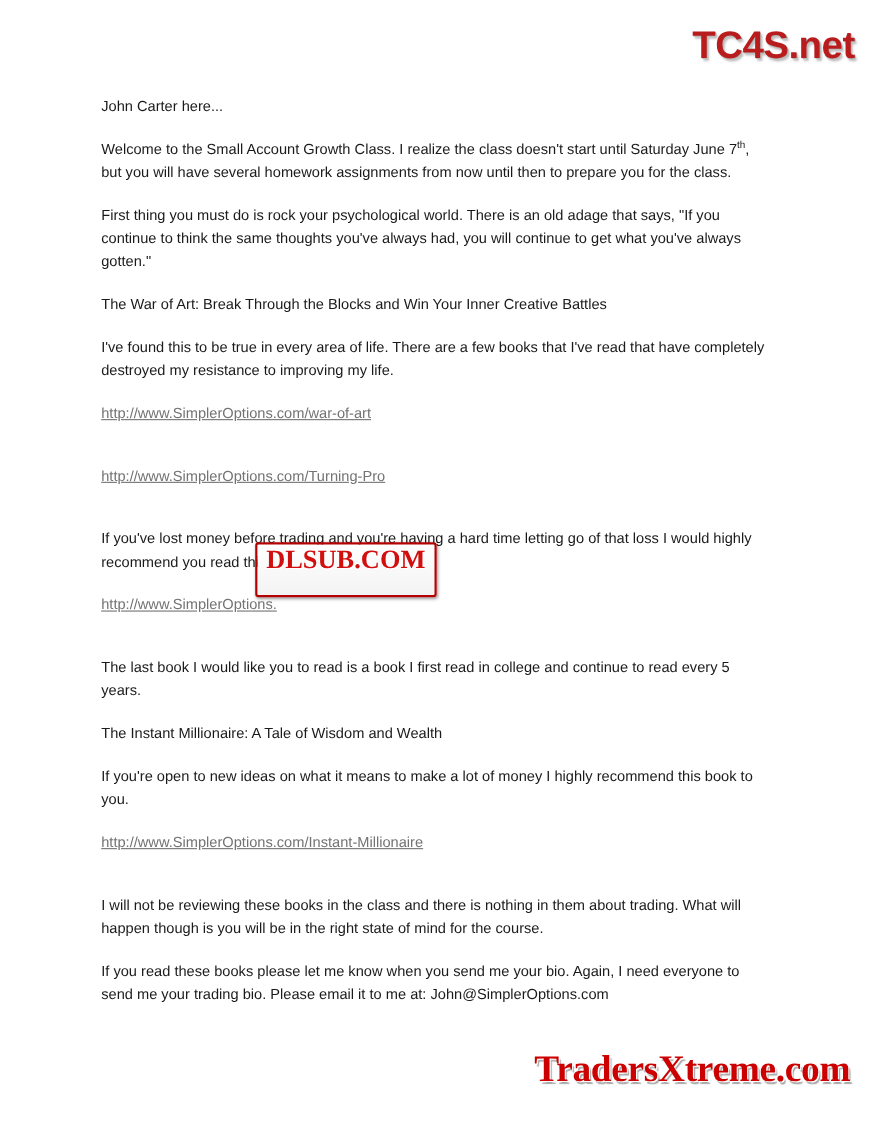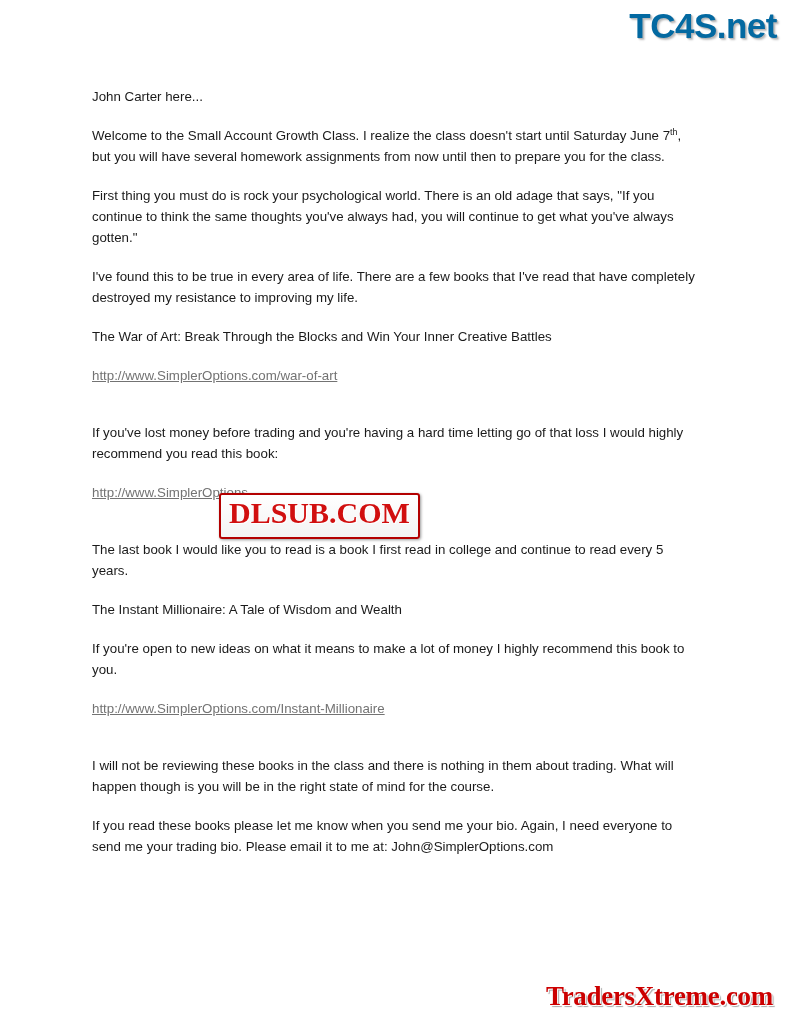--- a/index.html
+++ b/index.html
@@ -12,54 +12,54 @@
     height: 1024px;
     position: relative;
     font-family: "Liberation Sans", sans-serif;
     color: #000000;
     overflow: hidden;
   }
 
   
   .wm-top {
     position: absolute;
-    top: 6px;
+    top: 22px;
     right: 14px;
     font-family: "Liberation Sans", sans-serif;
     font-size: 35px;
     font-weight: bold;
-    color: #0369a1;
+    color: #b91c1c;
     letter-spacing: -0.5px;
     text-shadow: 1px 1px 0 #b9b9b9, 2px 2px 2px rgba(0,0,0,0.25);
     user-select: none;
   }
   .wm-bottom {
     position: absolute;
-    bottom: 12px;
+    bottom: 32px;
     right: 18px;
     font-family: "Liberation Serif", serif;
-    font-size: 27px;
+    font-size: 34px;
     font-weight: bold;
     color: #cc0000;
     letter-spacing: -0.3px;
     text-shadow: 1px 1px 0 #ffffff, 2px 2px 1px rgba(0,0,0,0.35);
     user-select: none;
   }
   .wm-center {
     position: absolute;
-    left: 219px;
+    left: 232px;
     top: 493px;
     font-family: "Liberation Serif", serif;
-    font-size: 30px;
+    font-size: 24px;
     font-weight: bold;
     color: #d10f0f;
     background: linear-gradient(#ffffff, #f3f3f3);
     border: 2px solid #b30000;
     border-radius: 3px;
-    padding: 1px 8px 7px 8px;
+    padding: 1px 8px 18px 8px;
     letter-spacing: 0px;
     text-shadow: 1px 1px 0 #ffffff;
     box-shadow: 1px 1px 3px rgba(0,0,0,0.4);
     user-select: none;
     white-space: nowrap;
   }
 
   
   .doc {
     position: absolute;
@@ -101,27 +101,28 @@
 <div class="wm-top">TC4S.net</div>
 
 <div class="doc">
 
   <p class="para">John Carter here...</p>
 
   <p class="para"><span>Welcome to the Small Account Growth Class. I realize the class doesn't start until Saturday June 7</span><sup>th</sup><span>, but you will have several homework assignments from now until then to prepare you for the class.</span></p>
 
   <p class="para">First thing you must do is rock your psychological world. There is an old adage that says, "If you continue to think the same thoughts you've always had, you will continue to get what you've always gotten."</p>
 
+  <p class="para">The War of Art: Break Through the Blocks and Win Your Inner Creative Battles</p>
+
   <p class="para">I've found this to be true in every area of life. There are a few books that I've read that have completely destroyed my resistance to improving my life.</p>
-
-  <p class="para">The War of Art: Break Through the Blocks and Win Your Inner Creative Battles</p>
 
   <div class="linkline"><a class="link" href="#">http://www.SimplerOptions.com/war-of-art</a></div>
 
 
+  <div class="linkline"><a class="link" href="#">http://www.SimplerOptions.com/Turning-Pro</a></div>
 
   <p class="para">If you've lost money before trading and you're having a hard time letting go of that loss I would highly recommend you read this book:</p>
 
 
   <div class="linkline link-masked"><a class="link" href="#">http://www.SimplerOptions.</a></div>
 
   <p class="para">The last book I would like you to read is a book I first read in college and continue to read every 5 years.</p>
 
   <p class="para">The Instant Millionaire: A Tale of Wisdom and Wealth</p>
 

